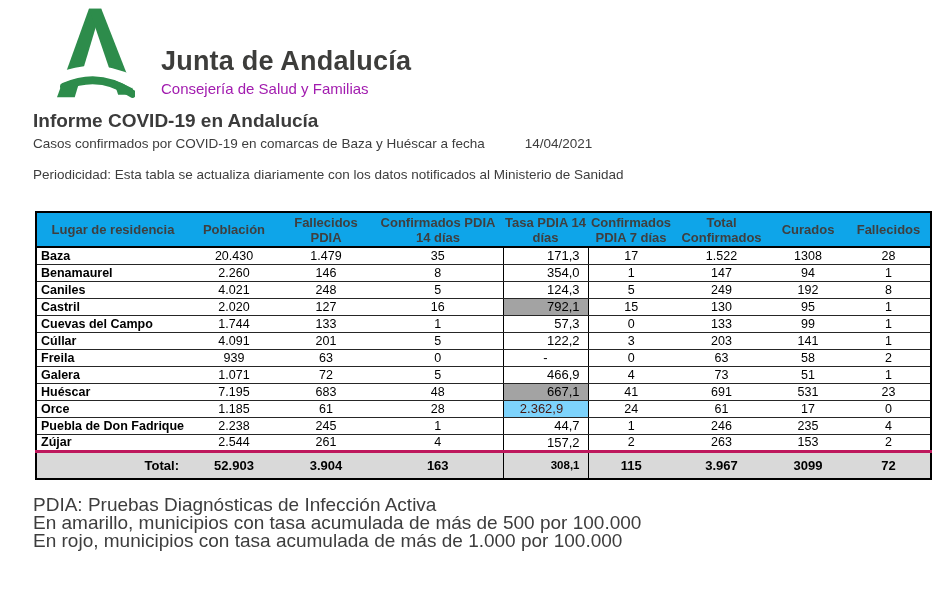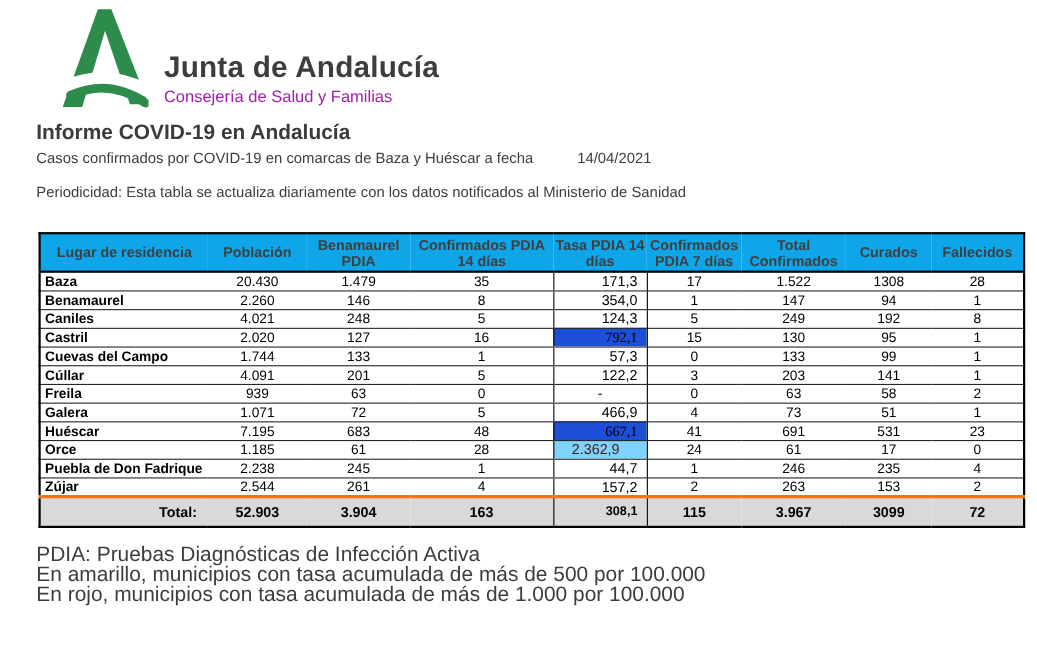--- a/index.html
+++ b/index.html
@@ -1,21 +1,21 @@
 <!DOCTYPE html>
 <html><head>
 <meta charset="utf-8">
 <style>
   * { margin:0; padding:0; box-sizing:border-box; }
   html,body { background:#fff; }
   body {
     width:943px; height:589px; overflow:hidden;
     font-family:"Liberation Sans", sans-serif; color:#000;
   }
-  .brand { display:flex; align-items:flex-end; margin:8px 0 0 57px; height:90px; }
+  .brand { display:flex; align-items:flex-end; margin:8px 0 0 57px; height:90px;gap:12px; }
   .brand-logo { width:78px; height:90px; flex:0 0 auto; }
   .brand-text { margin-left:14px; padding-bottom:1px; }
   .brand-name { font-size:27px; font-weight:bold; color:#3d3d3b; letter-spacing:0.2px; }
   .brand-dept { font-size:15px; color:#a21caf; margin-top:3px; }
 
   .report-title { margin:12px 0 0 33px; font-size:19px; font-weight:bold; color:#3b3b3b; }
   .subtitle { margin:4px 0 0 33px; font-size:13.5px; color:#3d3d3d; }
   .subtitle .date { margin-left:40px; }
   .periodicity { margin:16px 0 0 33px; font-size:13.5px; color:#3d3d3d; }
 
@@ -31,26 +31,26 @@
   tbody td {
     height:17px; font-size:12.5px; border-bottom:1px solid #262626;
     vertical-align:middle; padding:0; background:#fff;
   }
   td.c-name { font-weight:bold; padding-left:4px; }
   td.c-num  { text-align:center; }
   td.c-tasa {
     text-align:right; padding-right:8px; font-size:13px;
     border-left:1px solid #000; border-right:1px solid #000;
   }
-  td.hl-yellow { background:#1d4ed8;font-family:Liberation Serif, serif; }
+  td.hl-yellow { background:#a3a3a3; }
   td.hl-red    { background:#7dd3fc; color:#441712;text-align:center; }
   td.dash      { text-align:center; padding-right:0; }
   tfoot td {
     background:#d9d9d9; font-weight:bold; font-size:13px; height:28px;
-    border-top:3px solid #f97316; vertical-align:middle;
+    border-top:3px solid #be185d; vertical-align:middle;
   }
   tfoot td.t-label { text-align:right; padding-right:10px; }
   tfoot td.c-tasa  { font-size:11.5px; }
 
   .notes { margin:16px 12px 0 33px; font-size:19px; color:#3d3d3d; line-height:18px; }
 </style>
 </head>
 <body>
 
 <header class="brand">
@@ -83,21 +83,21 @@
       <col style="width:85px">
       <col style="width:86px">
     <col style="width:95px">
       <col style="width:78px">
       <col style="width:84px">
   </colgroup>
   <thead>
     <tr>
       <th>Lugar de residencia</th>
       <th>Población</th>
-      <th>Benamaurel PDIA</th>
+      <th>Fallecidos PDIA</th>
       <th>Confirmados PDIA 14 días</th>
       <th>Tasa PDIA 14 días</th>
       <th>Confirmados PDIA 7 días</th>
       <th>Total Confirmados</th>
       <th>Curados</th>
       <th>Fallecidos</th>
     </tr>
   </thead>
   <tbody>
 

